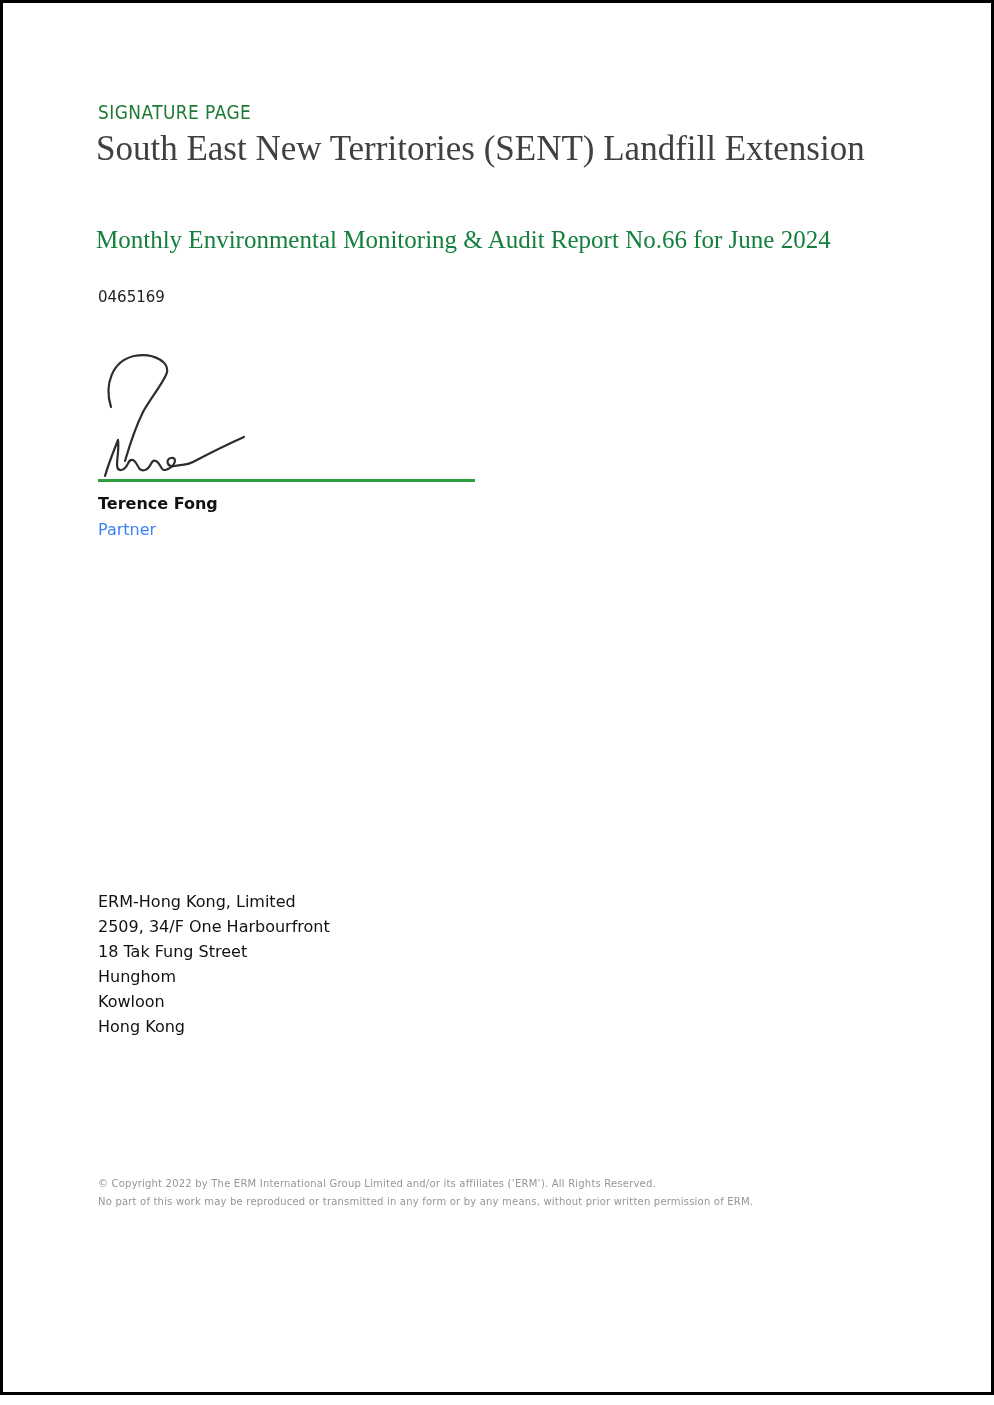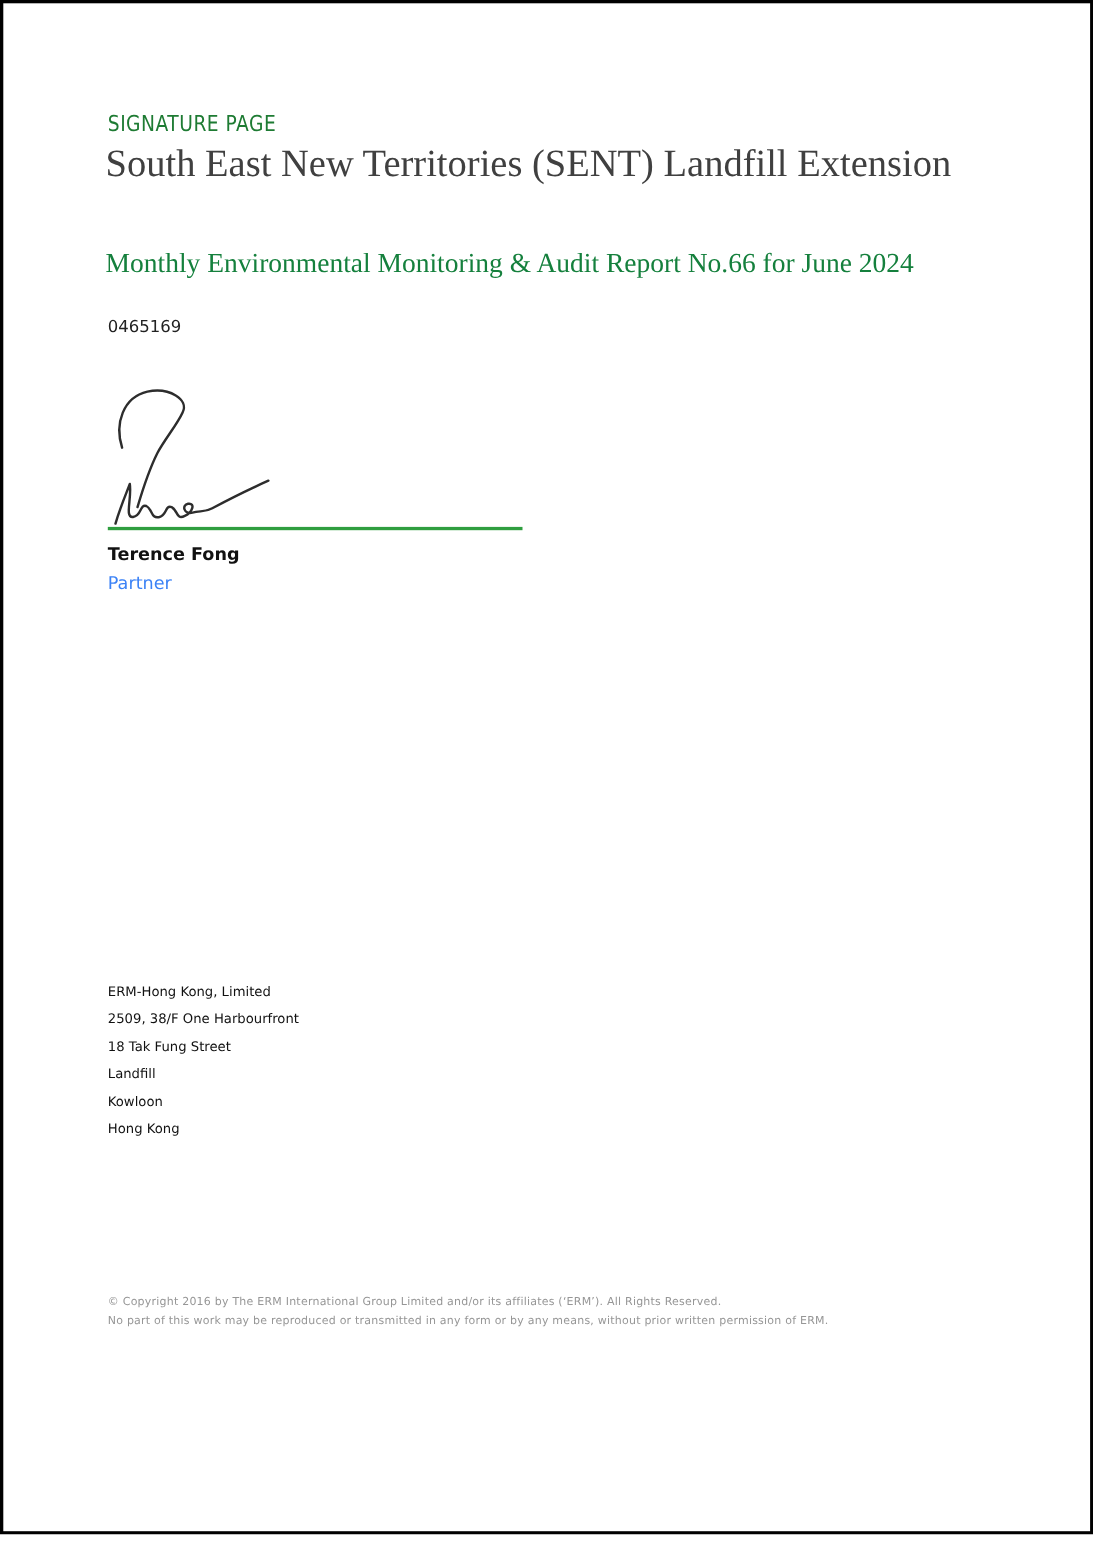--- a/index.html
+++ b/index.html
@@ -55,21 +55,21 @@
   .sig-name {
     position:absolute; left:95px; top:491px;
     font-size:16px; font-weight:700; color:#111;
   }
   .sig-role {
     position:absolute; left:95px; top:517px;
     font-size:16px; color:#3b82f6;
   }
   .address {
     position:absolute; left:95px; top:886px;
-    font-size:12px; line-height:25px; color:#111;
+    font-size:16px; line-height:25px; color:#111;
   }
   .copyright {
     position:absolute; left:95px; top:1172px;
     font-size:10px; line-height:18px;
     letter-spacing:0.2px;
     color:#969696;
   }
   .footer { position:absolute; left:0; top:1300px; width:994px; height:70px; }
 </style>
 </head>
@@ -90,29 +90,29 @@
     <path d="M 7,127 C 11,113 17,99 20,91 C 22,104 15,122 23,121 C 31,120 29,109 35,111 C 41,114 39,123 47,121 C 54,119 52,110 58,112 C 64,115 62,124 70,120 C 77,117 80,108 73,109 C 67,110 69,119 77,117 C 84,115 88,117 95,113 C 112,104 128,96 146,88"></path>
   </svg>
 
   <div class="sig-line"></div>
 
   <div class="sig-name">Terence Fong</div>
   <div class="sig-role">Partner</div>
 
   <div class="address">
     <div>ERM-Hong Kong, Limited</div>
-    <div>2509, 38/F One Harbourfront</div>
+    <div>2509, 34/F One Harbourfront</div>
     <div>18 Tak Fung Street</div>
-    <div>Landfill</div>
+    <div>Hunghom</div>
     <div>Kowloon</div>
     <div>Hong Kong</div>
   </div>
 
   <div class="copyright">
-    <div>© Copyright 2016 by The ERM International Group Limited and/or its affiliates (‘ERM’). All Rights Reserved.</div>
+    <div>© Copyright 2022 by The ERM International Group Limited and/or its affiliates (‘ERM’). All Rights Reserved.</div>
     <div>No part of this work may be reproduced or transmitted in any form or by any means, without prior written permission of ERM.</div>
   </div>
 
   <div class="footer">
     
     
     
   </div>
 
 </div>

